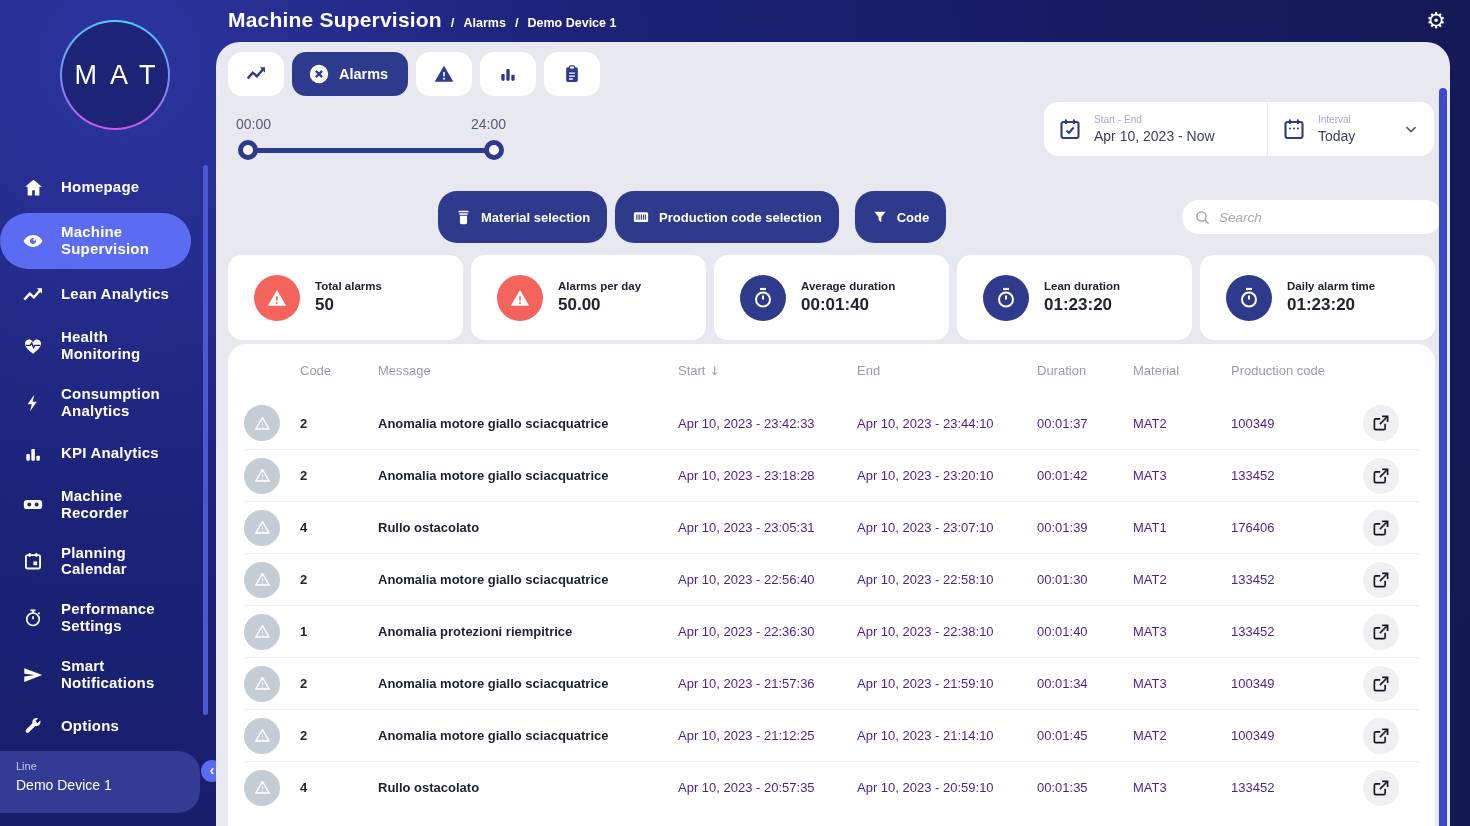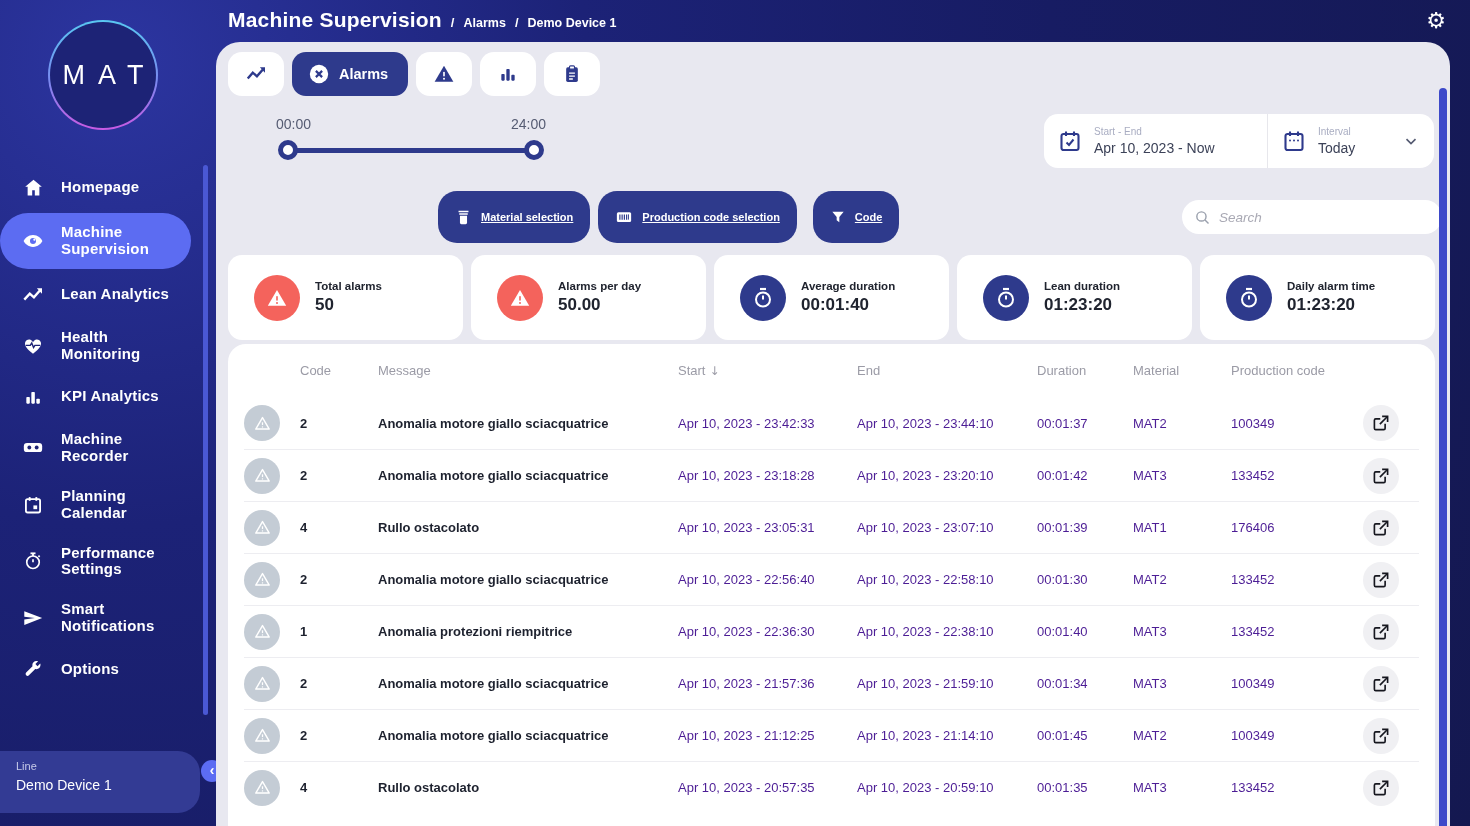--- a/index.html
+++ b/index.html
@@ -4,21 +4,21 @@
 <style>
   * { margin:0; padding:0; box-sizing:border-box; }
   html,body { width:1470px; height:826px; overflow:hidden; }
   body {
     font-family:"Liberation Sans", sans-serif;
     background: radial-gradient(circle at 120px 60px, #2c35a0 0%, #1c2277 30%, #171c63 60%, #141850 100%);
     position:relative; color:#fff;
   }
   
   .sidebar { position:absolute; left:0; top:0; width:216px; height:826px; }
-  .logo-ring { position:absolute; left:48px; top:20px; width:110px; height:110px; border-radius:50%;
+  .logo-ring { position:absolute; left:60px; top:20px; width:110px; height:110px; border-radius:50%;
     background:linear-gradient(180deg,#59c8f2 0%,#7a8af0 55%,#c85ae2 100%); padding:2px; }
   .logo-inner { width:100%; height:100%; border-radius:50%; background:#1d2376;
     display:flex; align-items:center; justify-content:center; }
   .logo-text { color:#fff; font-size:27px; font-weight:400; letter-spacing:13px; padding-left:13px; }
   .nav { position:absolute; left:0; top:168px; width:205px; display:flex; flex-direction:column; gap:7px; }
   .nav-item { display:flex; align-items:center; gap:17px; padding:8px 14px 8px 22px; border-radius:28px;
     cursor:pointer; }
   .nav-item.active { background:#5c6cf2; margin-right:14px; padding-top:11px; padding-bottom:11px; }
   .nav-icon { width:22px; height:22px; flex:none; display:flex; align-items:center; justify-content:center; }
   .nav-label { font-weight:700; font-size:15px; line-height:1.13; letter-spacing:.2px; }
@@ -44,49 +44,49 @@
     background:#e8e8f0; border-radius:24px 24px 0 0; overflow:hidden; }
   .page-scrollbar { position:absolute; right:3px; top:46px; width:8px; height:780px;
     background:#3d49c9; border-radius:4px; }
   
   .tabs { position:absolute; left:12px; top:10px; display:flex; gap:8px; }
   .tab { width:56px; height:44px; background:#fff; border-radius:14px; display:flex;
     align-items:center; justify-content:center; cursor:pointer; }
   .tab.active { width:auto; padding:0 20px 0 16px; background:#2e3a8c; gap:9px; }
   .tab.active .tab-label { color:#fff; font-weight:700; font-size:14.5px; }
   
-  .slider-block { position:absolute; left:14px; top:74px; width:282px;margin-left:40px; }
+  .slider-block { position:absolute; left:14px; top:74px; width:282px; }
   .slider-labels { display:flex; justify-content:space-between; padding:0 6px;
     color:#555b72; font-size:14px; }
   .slider-track { position:relative; height:22px; margin-top:8px; }
   .slider-line { position:absolute; left:16px; right:10px; top:8px; height:5px; background:#2e3a8c; border-radius:3px; }
   .slider-handle { position:absolute; top:0; width:20px; height:20px; border-radius:50%;
     background:#fff; border:5px solid #2e3a8c; cursor:pointer; }
   .slider-handle.left { left:8px; } .slider-handle.right { left:254px; }
   
-  .date-card { position:absolute; left:828px; top:72px; width:390px; height:54px; background:#fff;
+  .date-card { position:absolute; left:828px; top:60px; width:390px; height:54px; background:#fff;
     border-radius:14px; display:flex; align-items:center; }
   .date-half { display:flex; align-items:center; gap:12px; padding:0 14px; height:100%; }
   .date-half.left { flex:0 0 224px; border-right:1px solid #e7e7ec; }
   .date-half.right { flex:1; }
   .fld-label { font-size:10px; color:#a9adc2; }
   .fld-value { font-size:14px; color:#3c4258; margin-top:3px; }
   .chev { margin-left:auto; display:flex; cursor:pointer; }
   
   .filter-row { position:absolute; left:12px; top:148px; width:1214px; height:54px; display:flex; align-items:center; }
   .active-card { width:200px; height:54px; background:#fff; border-radius:14px; display:flex;
     align-items:center; padding:0 14px; gap:11px; }
   .active-label { font-size:15px; color:#272b39; }
   .toggle { position:relative; width:62px; height:30px; background:#e6e6ea; border-radius:15px; cursor:pointer; flex:none; }
   .toggle-knob { position:absolute; left:2px; top:2px; width:26px; height:26px; border-radius:50%;
     background:#fff; box-shadow:0 1px 3px rgba(0,0,0,.25); }
   .toggle-state { position:absolute; right:9px; top:10px; font-size:9.5px; font-weight:700; color:#b3b3bc; }
   .btn { height:52px; background:#2e3a8c; color:#fff; border:none; border-radius:19px;
     display:flex; align-items:center; gap:9px; padding:0 17px; font-family:"Liberation Sans",sans-serif;
-    font-size:11px; font-weight:700; cursor:pointer;text-decoration:underline; }
+    font-size:13px; font-weight:700; cursor:pointer; }
   .btn-material { margin-left:210px; }
   .btn-production { margin-left:8px; }
   .btn-code { margin-left:16px; }
   .search-wrap { margin-left:auto; margin-right:0; width:260px; height:34px; background:#fff;
     border-radius:17px; display:flex; align-items:center; padding:0 12px; gap:8px; }
   .search-input { border:none; outline:none; flex:1; font-size:13.5px; font-style:italic; color:#4a4f63;
     font-family:"Liberation Sans",sans-serif; background:transparent; }
   .search-input::placeholder { color:#a9a9b4; font-style:italic; }
   
   .stats-row { position:absolute; left:12px; top:213px; width:1207px; height:85px; display:flex; gap:8px; }
@@ -152,20 +152,28 @@
     </div>
     <div class="nav-item">
       <span class="nav-icon">
         <svg viewBox="0 0 24 24" width="22" height="22">
             <path d="M12 20.5C5.4 15.4 2.5 11.6 3.4 8.2 4.1 5.6 7 4.3 9.3 5.3c1.2.5 2.1 1.4 2.7 2.6.6-1.2 1.5-2.1 2.7-2.6 2.3-1 5.2.3 5.9 2.9.9 3.4-2 7.2-8.6 12.3z" fill="#fff"></path>
             <polyline points="4,11.3 9,11.3 10.6,8.8 12.6,13.6 14.1,11.3 20,11.3" stroke="#1d2376" stroke-width="1.6" fill="none"></polyline>
           </svg>
       </span>
       <span class="nav-label">Health Monitoring</span>
     </div>
+    <div class="nav-item wrap">
+      <span class="nav-icon">
+        <svg viewBox="0 0 24 24" width="20" height="20" fill="#fff">
+            <path d="M13.5 2 5.5 13.5h5L8.5 22l8-11.5h-5z"></path>
+          </svg>
+      </span>
+      <span class="nav-label">Consumption Analytics</span>
+    </div>
     <div class="nav-item">
       <span class="nav-icon">
         <svg viewBox="0 0 24 24" width="20" height="20" fill="#fff">
             <rect x="4" y="12" width="4.2" height="8" rx="1"></rect>
             <rect x="10" y="6" width="4.2" height="14" rx="1"></rect>
             <rect x="16" y="14" width="4.2" height="6" rx="1"></rect>
           </svg>
       </span>
       <span class="nav-label">KPI Analytics</span>
     </div>

